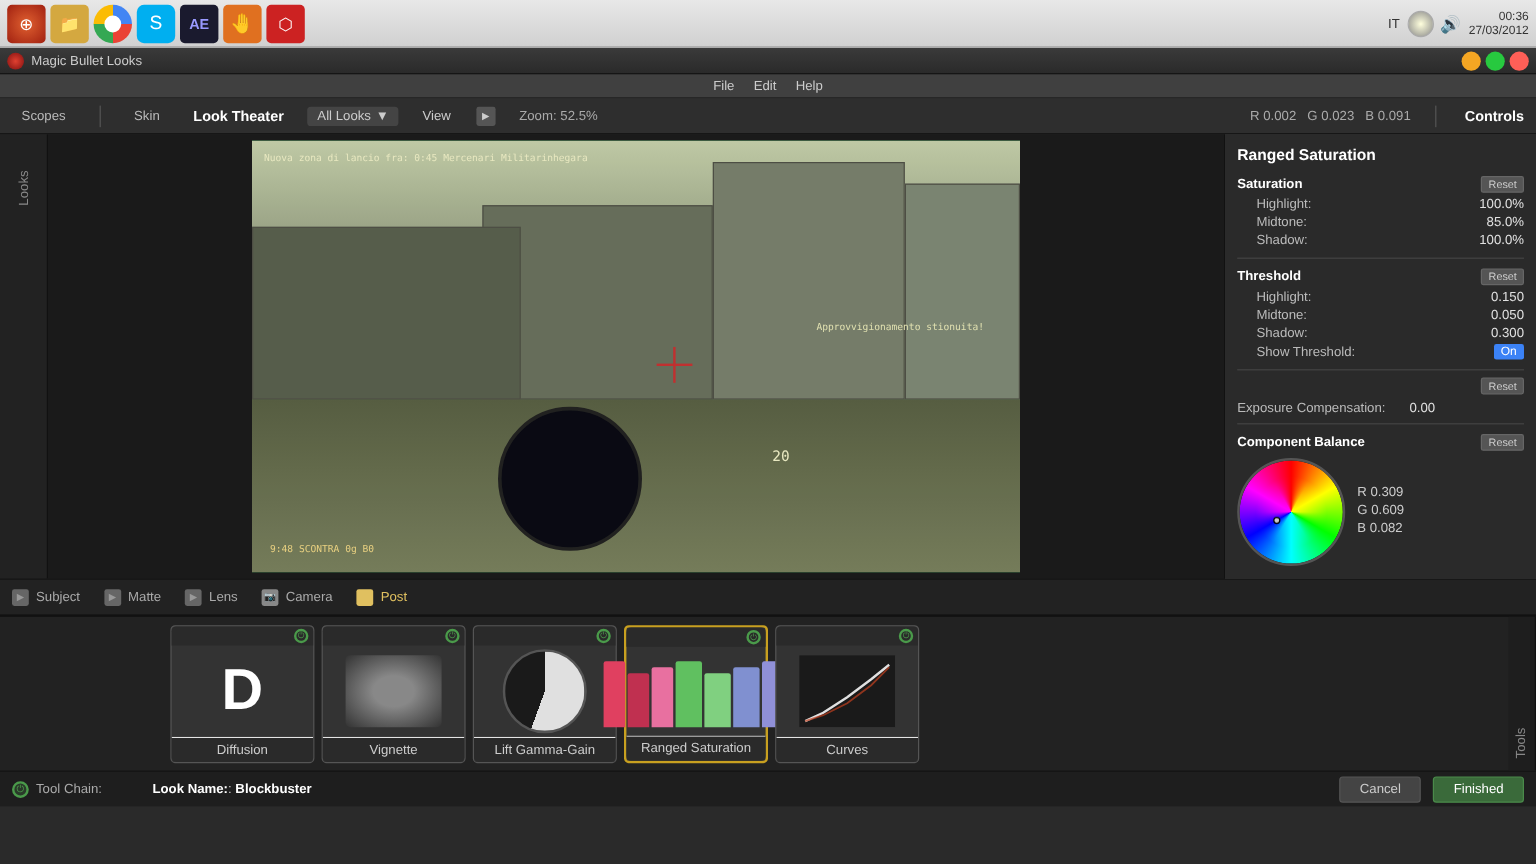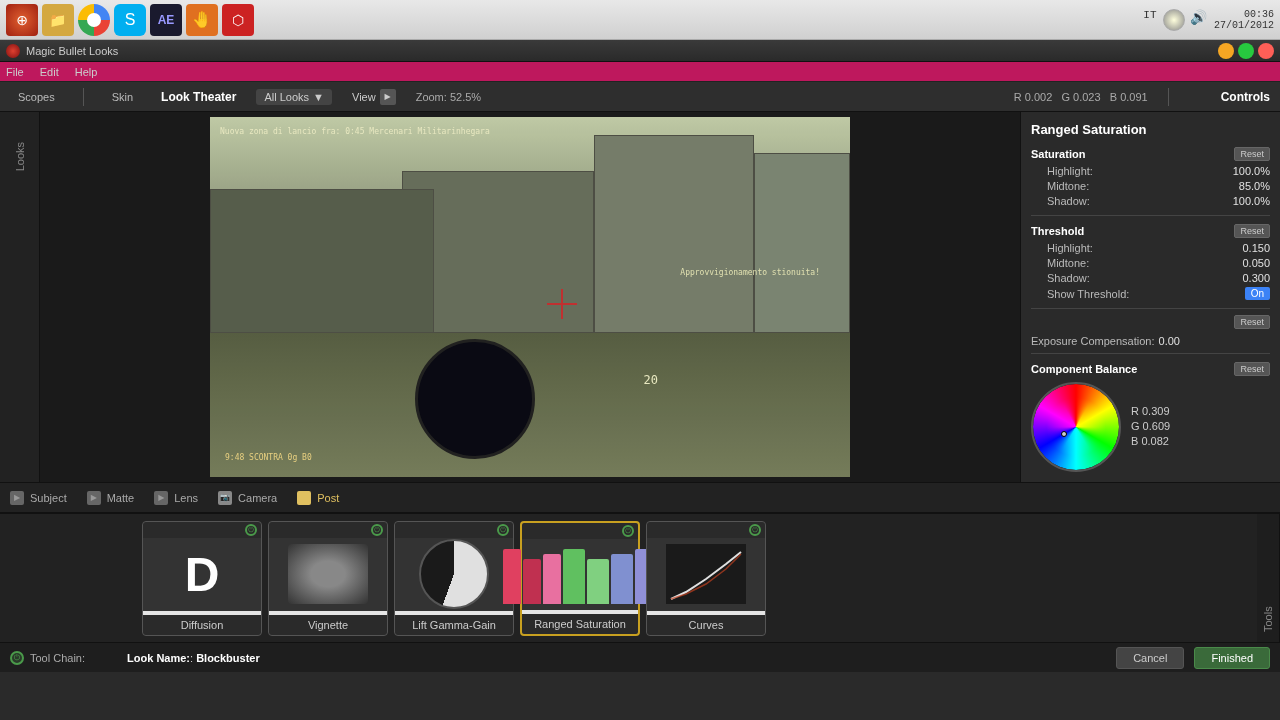--- a/index.html
+++ b/index.html
@@ -30,24 +30,24 @@
       font-size: 18px;
       background: #bbb;
     }
     .taskbar-icon.chrome { background: #fff; }
     .taskbar-icon.ae { background: #1a1a2e; color: #9999ff; font-weight: bold; font-size: 12px; }
     .taskbar-icon.orange { background: #e07020; }
     .taskbar-icon.red { background: #cc2222; }
     .taskbar-right {
       margin-left: auto;
       display: flex;
+      align-items: center;
       gap: 6px;
       font-size: 11px;
       color: #333;
-      font-family: Liberation Mono, monospace;
     }
     .taskbar-clock { text-align: right; font-size: 10px; color: #333; }
 
     
     #titlebar {
       height: 22px;
       background: linear-gradient(to bottom, #3a3a3a, #2a2a2a);
       display: flex;
       align-items: center;
       padding: 0 6px;
@@ -58,26 +58,27 @@
     .titlebar-icon { width: 14px; height: 14px; margin-right: 6px; background: #666; border-radius: 2px; }
     .win-controls { margin-left: auto; display: flex; gap: 4px; }
     .win-btn { width: 16px; height: 16px; border-radius: 50%; display: flex; align-items: center; justify-content: center; font-size: 9px; cursor: pointer; }
     .win-btn.minimize { background: #f5a623; }
     .win-btn.maximize { background: #27c93f; }
     .win-btn.close { background: #ff5f57; }
 
     
     #menubar {
       height: 20px;
-      background: #be185d;
+      background: #404040;
       display: flex;
       align-items: center;
       padding: 0 6px;
       gap: 16px;
       border-bottom: 1px solid #222;
+      justify-content: center;
     }
     .menu-item { font-size: 11px; color: #ccc; cursor: pointer; }
 
     
     #toolbar {
       height: 30px;
       background: #2e2e2e;
       display: flex;
       align-items: center;
       padding: 0 10px;
@@ -97,31 +98,31 @@
       color: #fff;
       font-weight: bold;
       cursor: pointer;
     }
     .all-looks-dropdown {
       display: flex; align-items: center; gap: 4px;
       background: #444; border-radius: 3px; padding: 2px 8px;
       cursor: pointer; color: #ccc; font-size: 11px;
     }
     .view-btn {
-      display: flex; align-items: center; gap: 4px;
+      display: flex; align-items: center; gap: 21px;
       color: #ccc; cursor: pointer;
     }
     .play-btn {
       width: 16px; height: 16px; background: #555; border-radius: 2px;
       display: flex; align-items: center; justify-content: center;
       font-size: 8px; cursor: pointer;
     }
     .zoom-info { color: #aaa; font-size: 11px; }
     .rgb-info { color: #aaa; font-size: 11px; margin-left: auto; }
-    .controls-label { color: #fff; font-size: 12px; font-weight: bold; margin-left: 32px; }
+    .controls-label { color: #fff; font-size: 12px; font-weight: bold; margin-left: 4px; }
 
     
     #main {
       display: flex;
       height: calc(720px - 40px - 22px - 20px - 30px - 30px - 30px);
       
     }
 
     
     #preview-area {
@@ -353,21 +354,21 @@
       display: flex;
       align-items: center;
       justify-content: center;
       width: 100%;
     }
     .tool-card-label {
       font-size: 11px;
       color: #ccc;
       text-align: center;
       padding: 4px;
-      border-top: 4px solid #e5e5e5;
+      border-top: 1px solid #e5e5e5;
       width: 100%;
       background: #2a2a2a;
       border-radius: 0 0 4px 4px;
     }
 
     
     .diffusion-d {
       font-size: 48px;
       font-weight: bold;
       color: #fff;
@@ -439,21 +440,21 @@
       background: #3a6a3a;
       color: #fff;
       border: 1px solid #4a8a4a;
       padding: 4px 16px;
       border-radius: 3px;
       cursor: pointer;
       font-size: 11px;
     }
 
     .exposure-row {
-      display: flex; align-items: center; gap: 4px; margin: 6px 0;
+      display: flex; align-items: center; gap: 20px; margin: 6px 0;
     }
     .exposure-label { color: #bbb; font-size: 11px; }
     .exposure-value { color: #e0e0e0; font-size: 11px; }
 
     
     .game-scene {
       width: 100%;
       height: 100%;
       background: #15803d;
       position: relative;
@@ -515,21 +516,21 @@
   <div class="taskbar-icon" style="background:#00aff0;color:#fff;font-size:16px;border-radius:6px;">S</div>
   <div class="taskbar-icon ae">AE</div>
   <div class="taskbar-icon orange" style="color:#fff;font-size:16px;">🤚</div>
   <div class="taskbar-icon red" style="color:#fff;font-size:14px;">⬡</div>
   <div class="taskbar-right">
     <span style="color:#333;font-size:11px;">IT</span>
     <div style="width:22px;height:22px;border-radius:50%;background:radial-gradient(#ffd,#888);border:1px solid #aaa;"></div>
     <span style="font-size:14px;color:#333;">🔊</span>
     <div class="taskbar-clock">
       <div>00:36</div>
-      <div>27/01/2012</div>
+      <div>27/03/2012</div>
     </div>
   </div>
 </div>
 
 <div id="titlebar">
   <div class="titlebar-icon" style="background:radial-gradient(circle,#e04030,#801010);border-radius:50%;"></div>
   <span>Magic Bullet Looks</span>
   <div class="win-controls">
     <div class="win-btn minimize"></div>
     <div class="win-btn maximize"></div>

